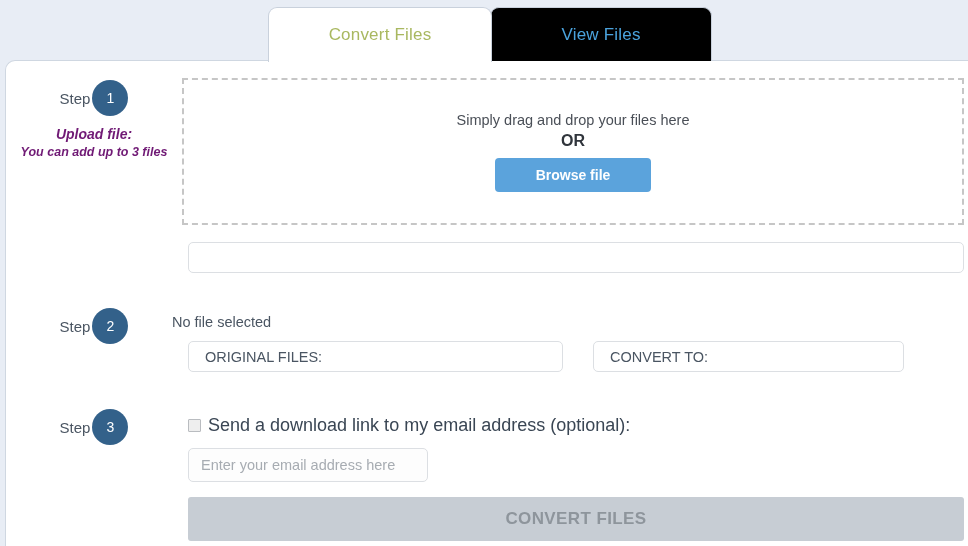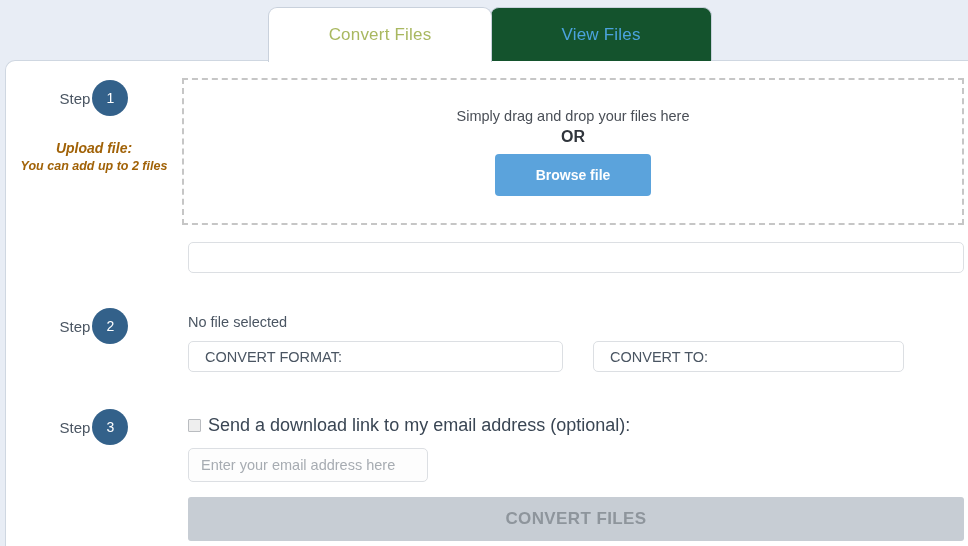--- a/index.html
+++ b/index.html
@@ -44,21 +44,21 @@
     left: 268px;
     width: 224px;
     background: #ffffff;
     color: #a9b860;
     z-index: 3;
     height: 55px;
   }
   #tab-view {
     left: 490px;
     width: 222px;
-    background: #14532d;
+    background: #000000;
     color: #4ba3dd;
     z-index: 2;
   }
 
   
   #card {
     position: absolute;
     left: 5px;
     top: 60px;
     width: 963px;
@@ -92,24 +92,24 @@
     height: 36px;
     border-radius: 50%;
     background: #33618a;
     color: #ffffff;
     font-size: 14px;
     display: flex;
     align-items: center;
     justify-content: center;
   }
   .step-sub {
-    margin-top: 23px;
+    margin-top: 9px;
     font-style: italic;
     font-weight: bold;
-    color: #a16207;
+    color: #701a75;
     line-height: 1.35;
   }
   .step-sub .l1 { font-size: 14px; display: block; }
   .step-sub .l2 { font-size: 12.5px; display: block; }
 
   .side-label {
     position: absolute;
     left: 0;
     width: 176px;
     text-align: center;
@@ -139,21 +139,21 @@
   }
   #drop-or {
     margin-top: 4px;
     font-size: 16px;
     font-weight: bold;
     color: #30353c;
   }
   #browse-btn {
     margin-top: 8px;
     width: 156px;
-    height: 42px;
+    height: 34px;
     background: #5ba3dc;
     color: #ffffff;
     font-size: 14px;
     font-weight: bold;
     border: none;
     border-radius: 4px;
     display: flex;
     align-items: center;
     justify-content: center;
     cursor: pointer;
@@ -173,21 +173,21 @@
     padding: 0 10px;
     font-size: 14px;
     font-family: "Liberation Sans", sans-serif;
     color: #3a4654;
     outline: none;
   }
 
   
   #no-file-text {
     position: absolute;
-    left: 182px;
+    left: 166px;
     top: 253px;
     font-size: 14.5px;
     color: #4a5562;
   }
   .format-select {
     position: absolute;
     top: 280px;
     height: 31px;
     border: 1px solid #dcdfe3;
     border-radius: 5px;
@@ -277,21 +277,21 @@
 
 <div id="card">
 
   <div class="step-row" style="top:19px;">
     <div class="step-head">
       <span class="step-word">Step</span>
       <span class="step-circle">1</span>
     </div>
     <div class="step-sub">
       <span class="l1">Upload file:</span>
-      <span class="l2">You can add up to 2 files</span>
+      <span class="l2">You can add up to 3 files</span>
     </div>
   </div>
 
   <div id="dropzone">
     <div id="drop-hint">Simply drag and drop your files here</div>
     <div id="drop-or">OR</div>
     <div id="browse-btn">
       <span>Browse file</span>
     </div>
   </div>
@@ -301,21 +301,21 @@
   <div class="step-row" style="top:247px;">
     <div class="step-head">
       <span class="step-word">Step</span>
       <span class="step-circle">2</span>
     </div>
   </div>
 
   <div id="no-file-text">No file selected</div>
 
   <div class="format-select" id="original-format">
-    <span>CONVERT FORMAT:</span>
+    <span>ORIGINAL FILES:</span>
   </div>
   <div class="format-select" id="convert-to">
     <span>CONVERT TO:</span>
   </div>
 
   <div class="step-row" style="top:348px;">
     <div class="step-head">
       <span class="step-word">Step</span>
       <span class="step-circle">3</span>
     </div>

